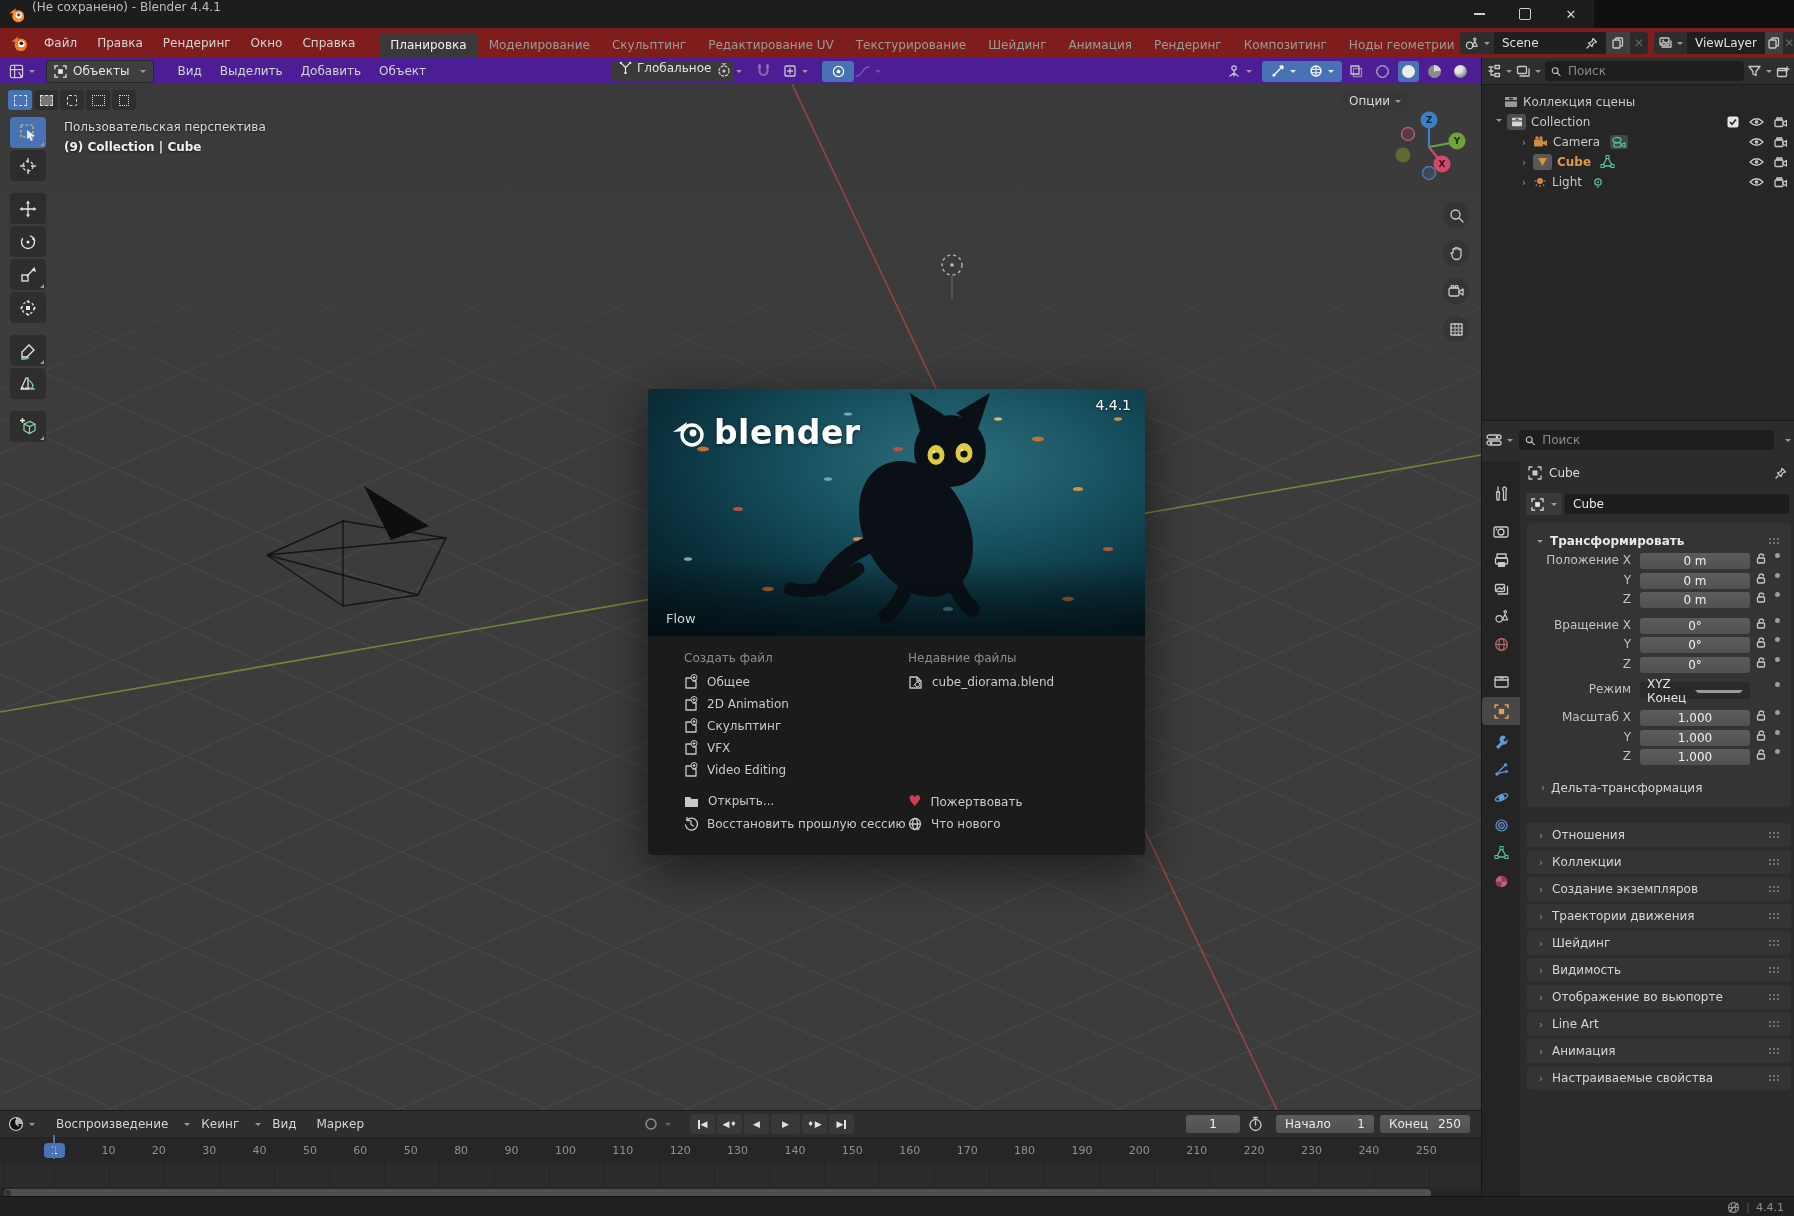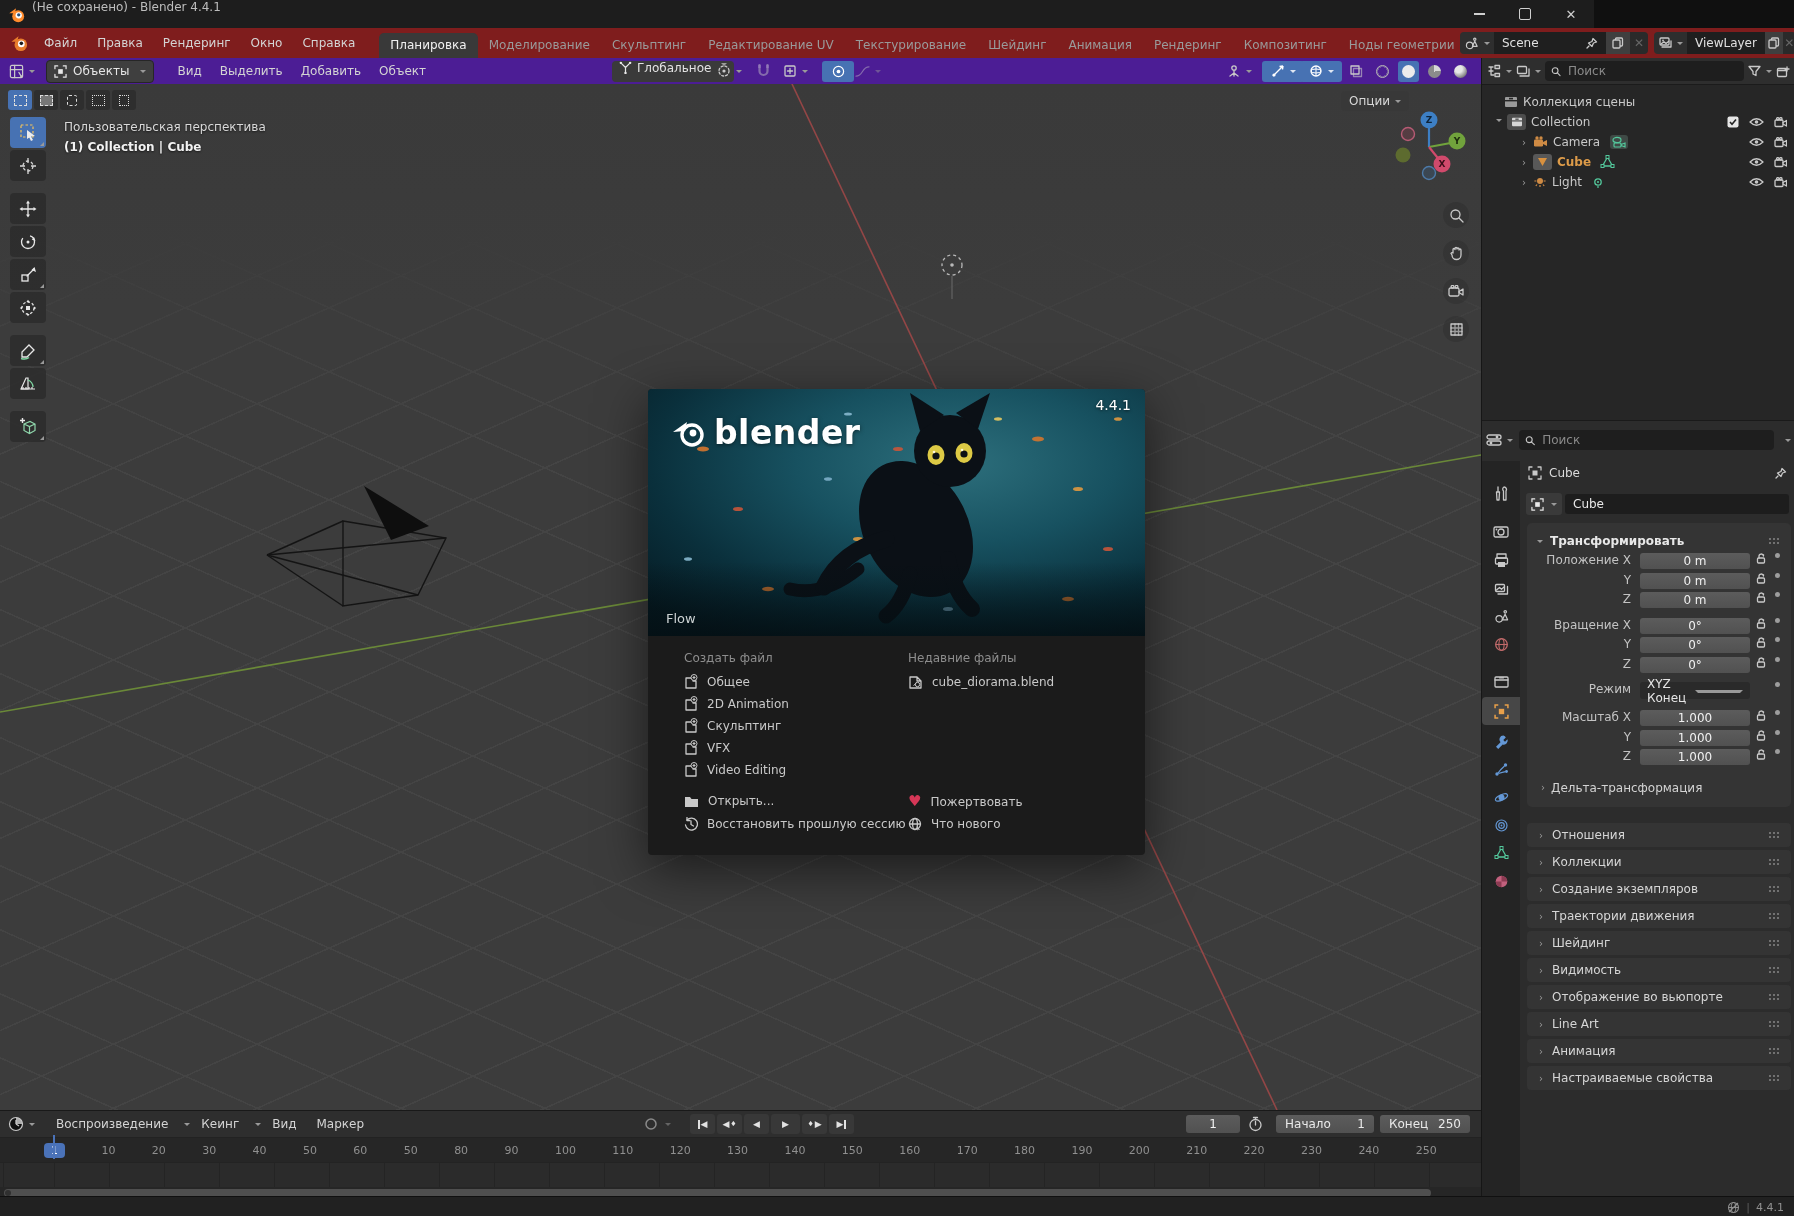--- a/index.html
+++ b/index.html
@@ -366,21 +366,21 @@
     </g>
     <g>
       <circle cx="952" cy="181" r="10" fill="none" stroke="#b9b9b9" stroke-width="1.3" stroke-dasharray="3 3"></circle>
       <circle cx="952" cy="181" r="1.8" fill="#b9b9b9"></circle>
       <line x1="952" y1="192" x2="952" y2="215" stroke="#6a6a6a" stroke-width="1"></line>
     </g>
   </svg>
 
   <div class="vp-overlay-text">
     <div>Пользовательская перспектива</div>
-    <div class="l2">(1) Collection | Cube</div>
+    <div class="l2">(9) Collection | Cube</div>
   </div>
 
   <div class="selmode">
     <span class="smbtn on">
         <span class="dash"></span>
       </span>
     <span class="smbtn">
         <span class="dash" style="background:#777"></span>
       </span>
     <span class="smbtn">

